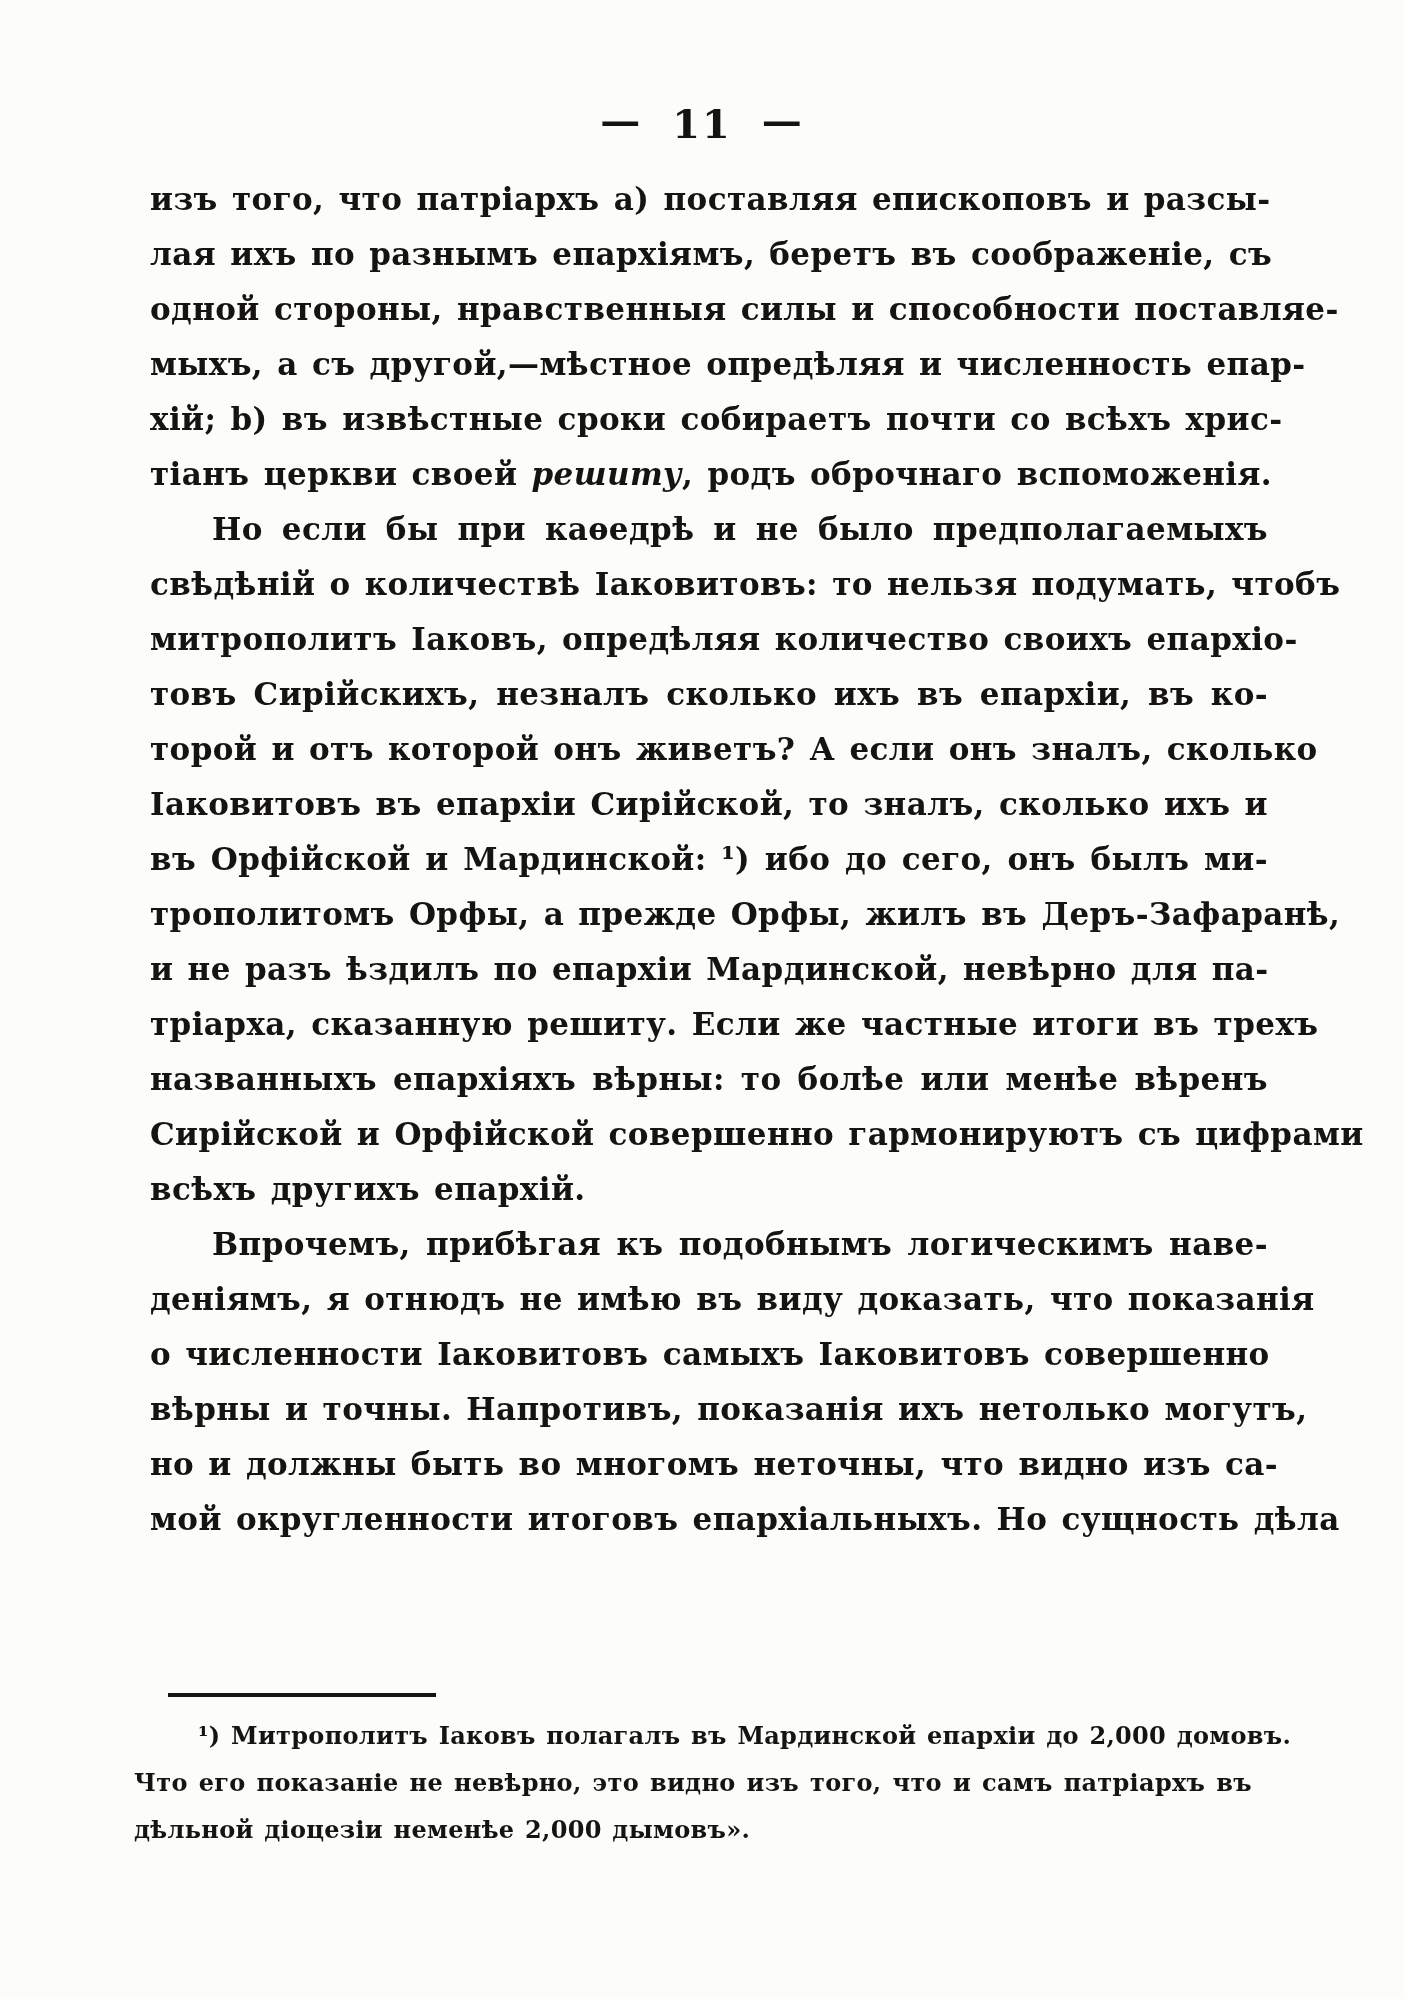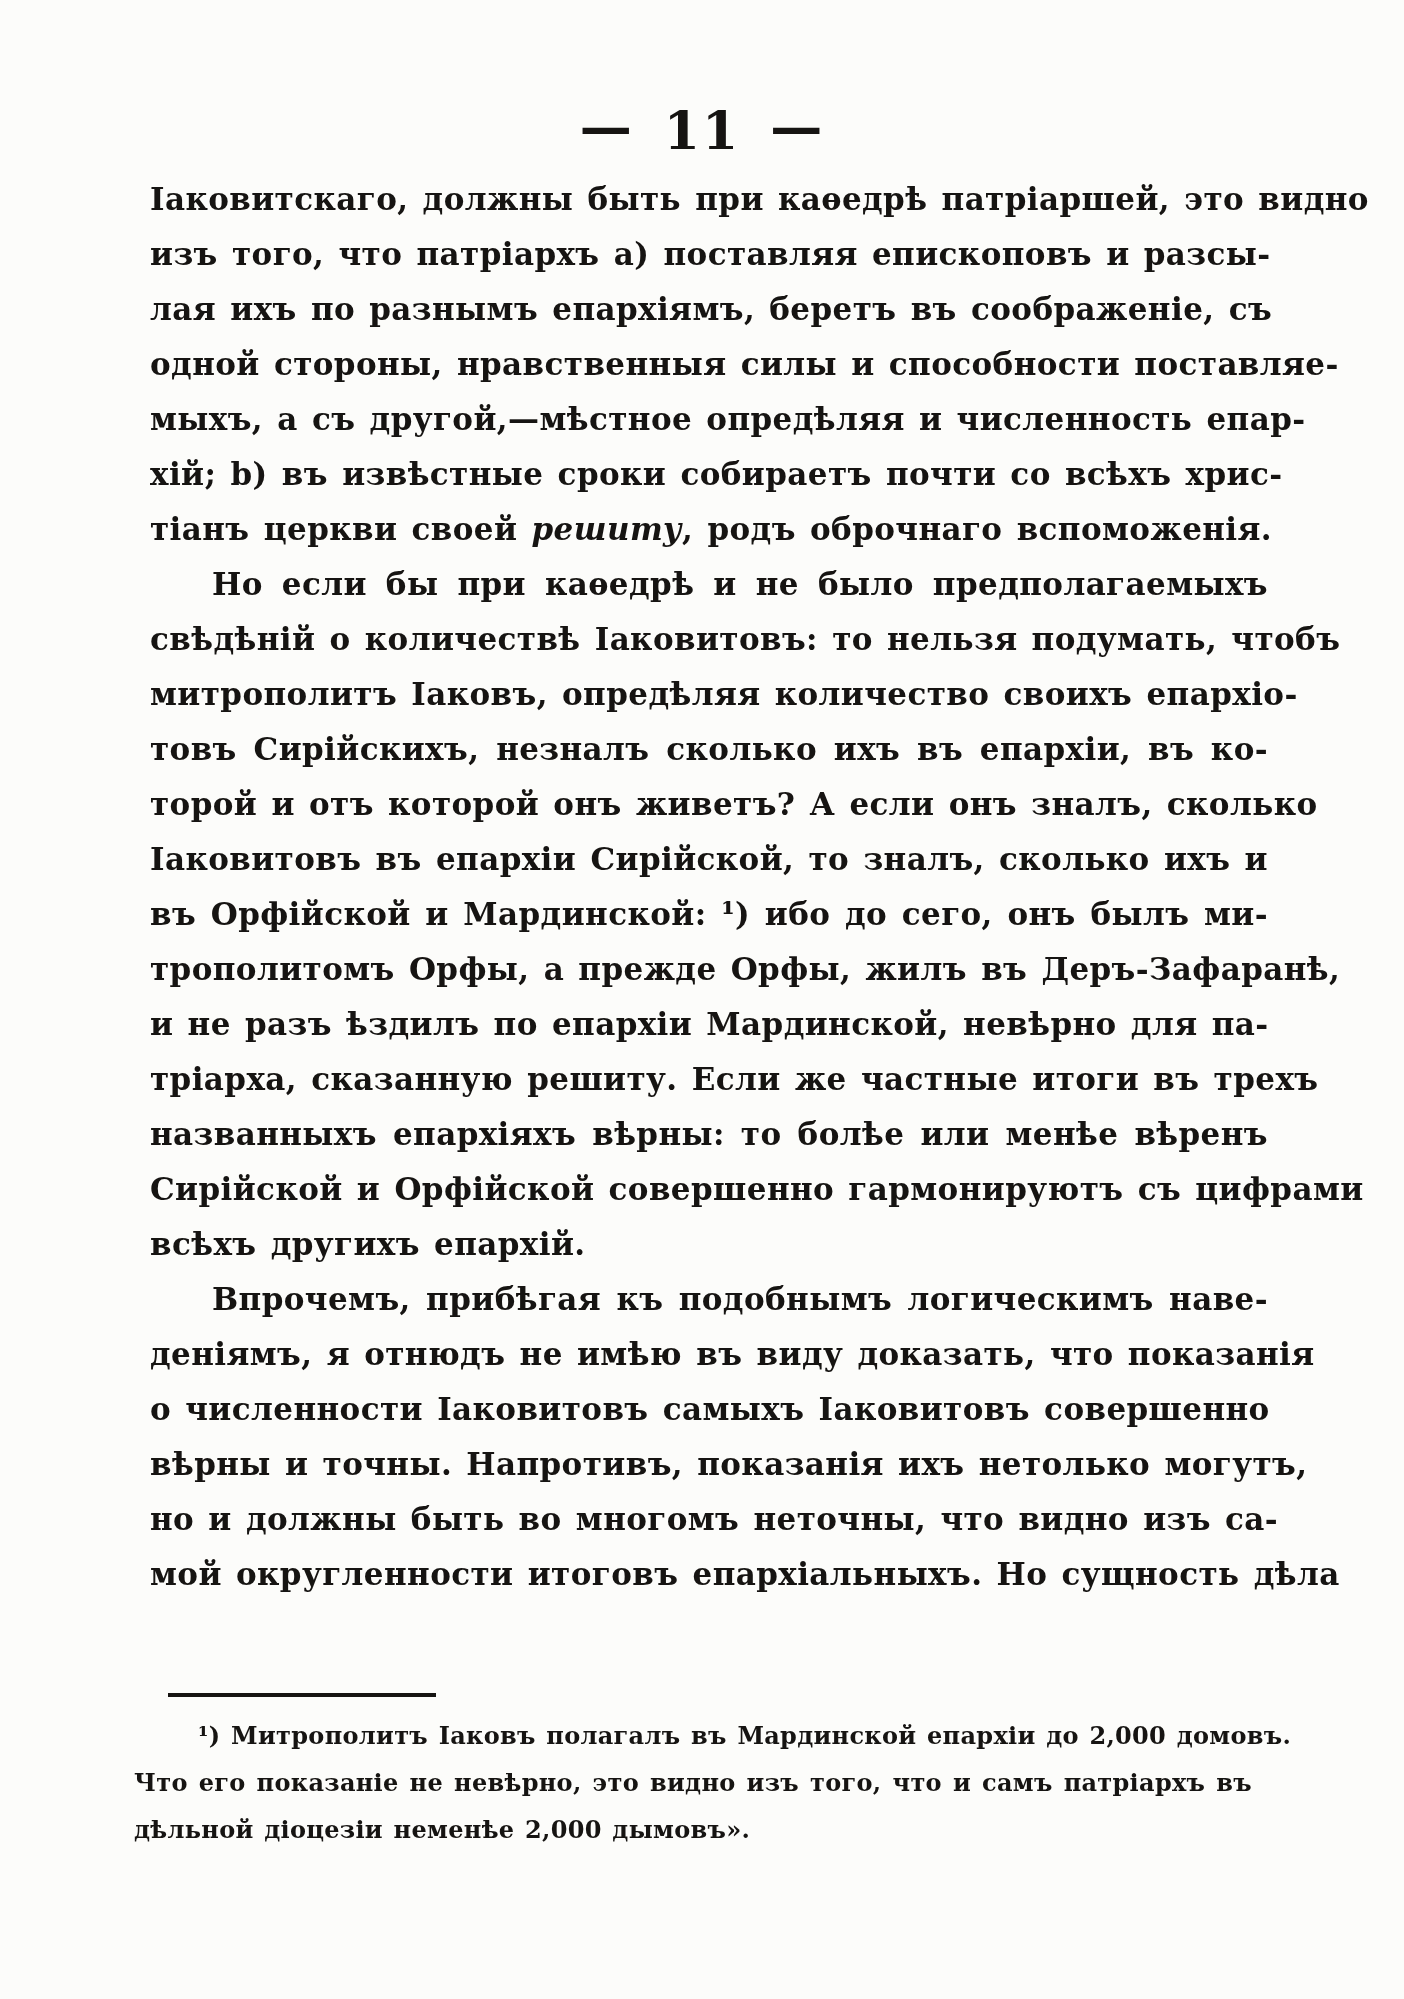--- a/index.html
+++ b/index.html
@@ -17,21 +17,21 @@
     overflow:hidden;
     font-family:"DejaVu Serif", serif;
     color:var(--ink);
   }
   .page-header{
     position:absolute;
     top:100px;
     left:0;
     width:100%;
     text-align:center;
-    font-size:52px;
+    font-size:40px;
     font-weight:700;
     letter-spacing:2px;
     white-space:nowrap;
   }
   .page-header .dash{
     display:inline-block;
     margin:0 30px;
     transform:translateY(-4px);
   }
   .body-text{
@@ -85,21 +85,20 @@
 </head>
 <body>
 
 <div class="page">
 
   <div class="page-header">
     <span class="dash">—</span><span>11</span><span class="dash">—</span>
   </div>
 
   <div class="body-text">
-      <div class="body-line"><span>Іаковитскаго, должны быть при каѳедрѣ патріаршей, это видно</span></div>
       <div class="body-line"><span>изъ того, что патріархъ а) поставляя епископовъ и разсы-</span></div>
       <div class="body-line"><span>лая ихъ по разнымъ епархіямъ, беретъ въ соображеніе, съ</span></div>
       <div class="body-line"><span>одной стороны, нравственныя силы и способности поставляе-</span></div>
       <div class="body-line"><span>мыхъ, а съ другой,—мѣстное опредѣляя и численность епар-</span></div>
       <div class="body-line"><span>хій; b) въ извѣстные сроки собираетъ почти со всѣхъ хрис-</span></div>
       <div class="body-line last"><span>тіанъ церкви своей </span><span class="italic">решиту</span><span>, родъ оброчнаго вспоможенія.</span></div>
       <div class="body-line indent"><span>Но если бы при каѳедрѣ и не было предполагаемыхъ</span></div>
       <div class="body-line"><span>свѣдѣній о количествѣ Іаковитовъ: то нельзя подумать, чтобъ</span></div>
       <div class="body-line"><span>митрополитъ Іаковъ, опредѣляя количество своихъ епархіо-</span></div>
       <div class="body-line"><span>товъ Сирійскихъ, незналъ сколько ихъ въ епархіи, въ ко-</span></div>

